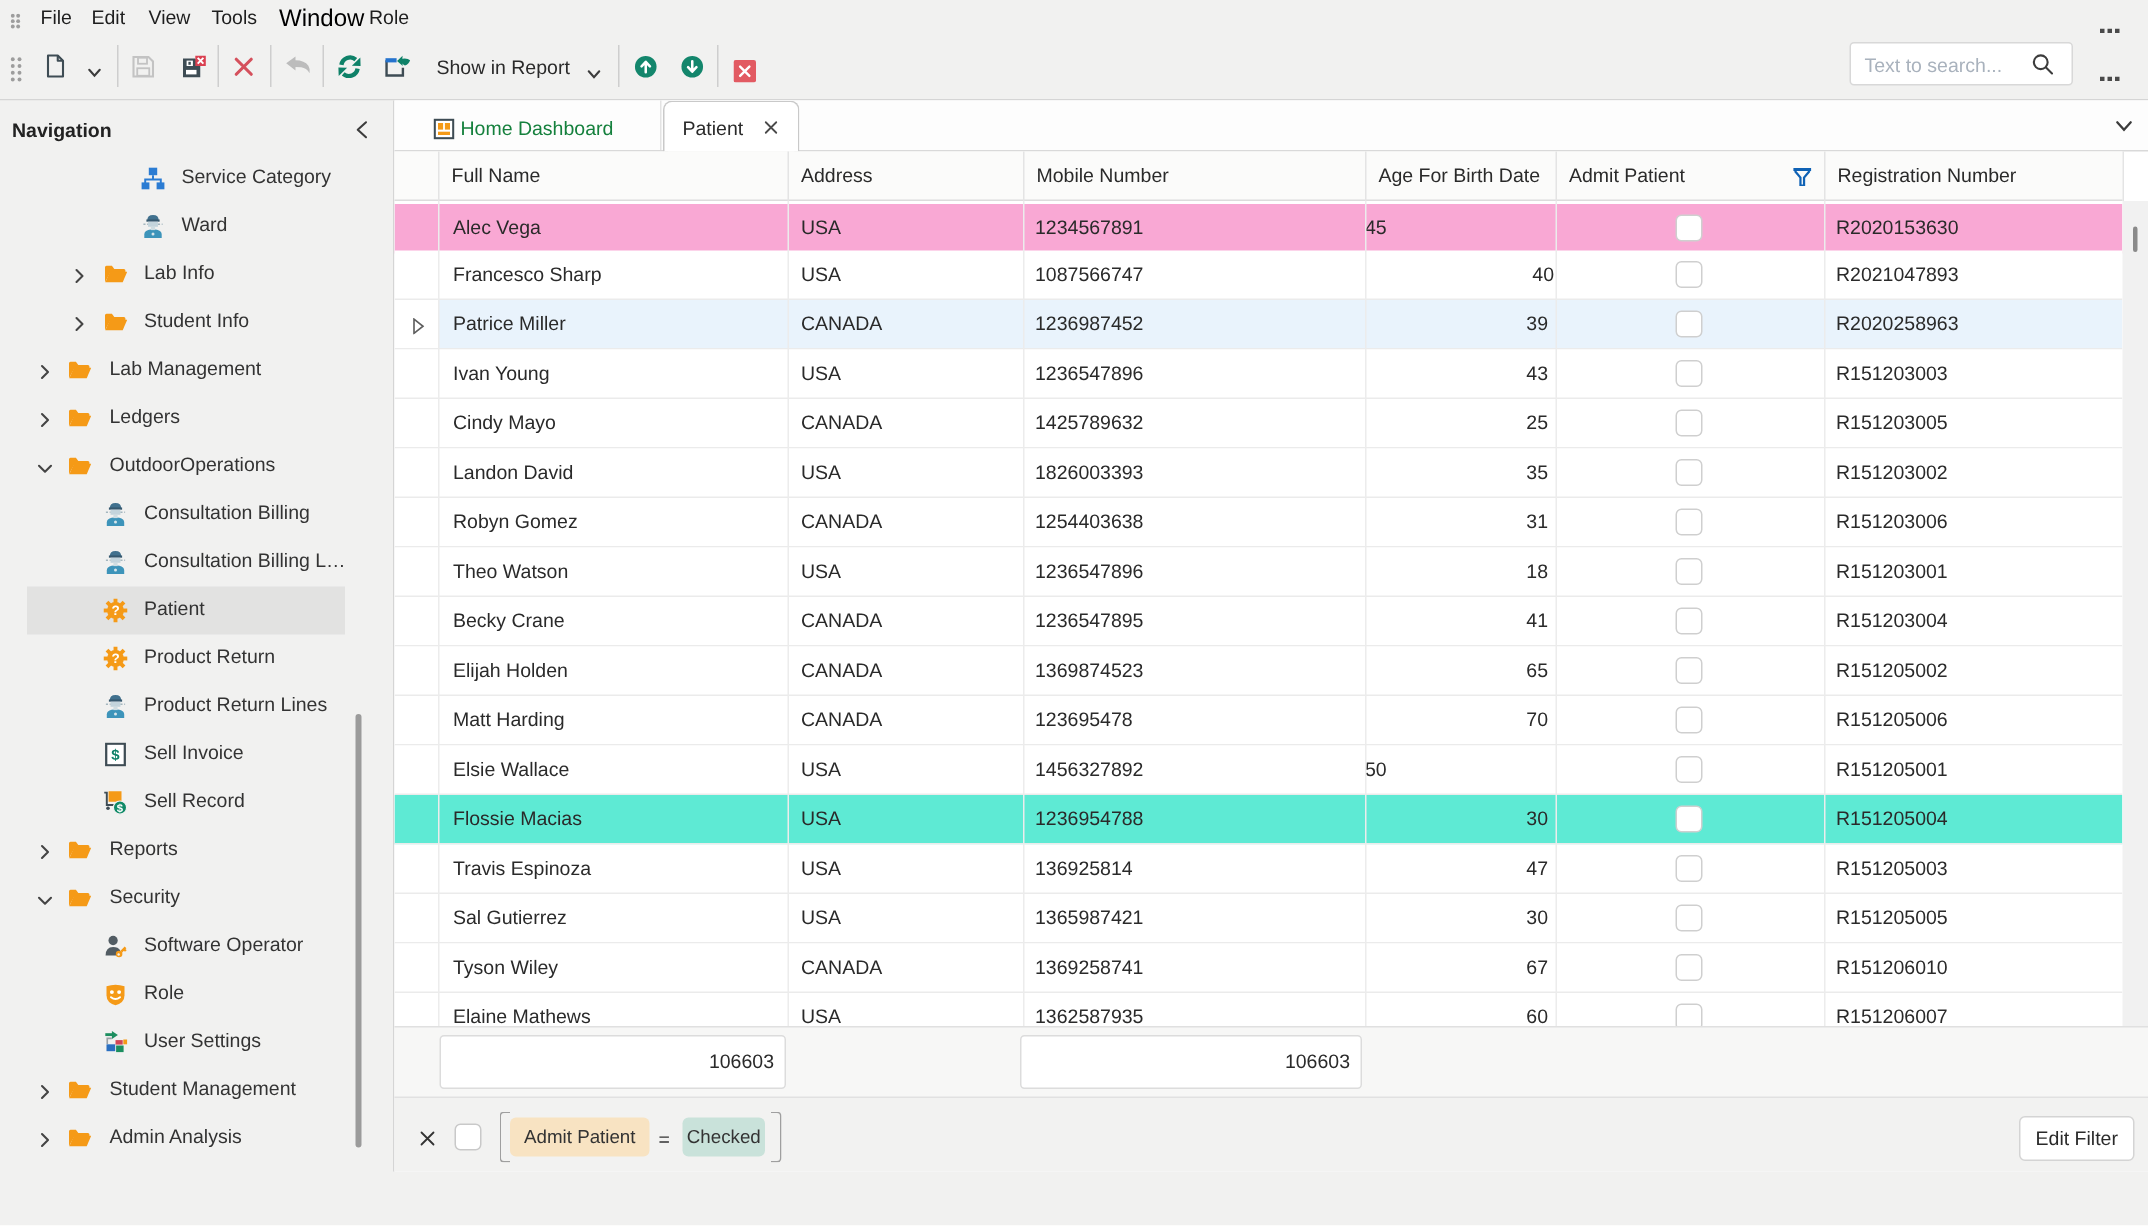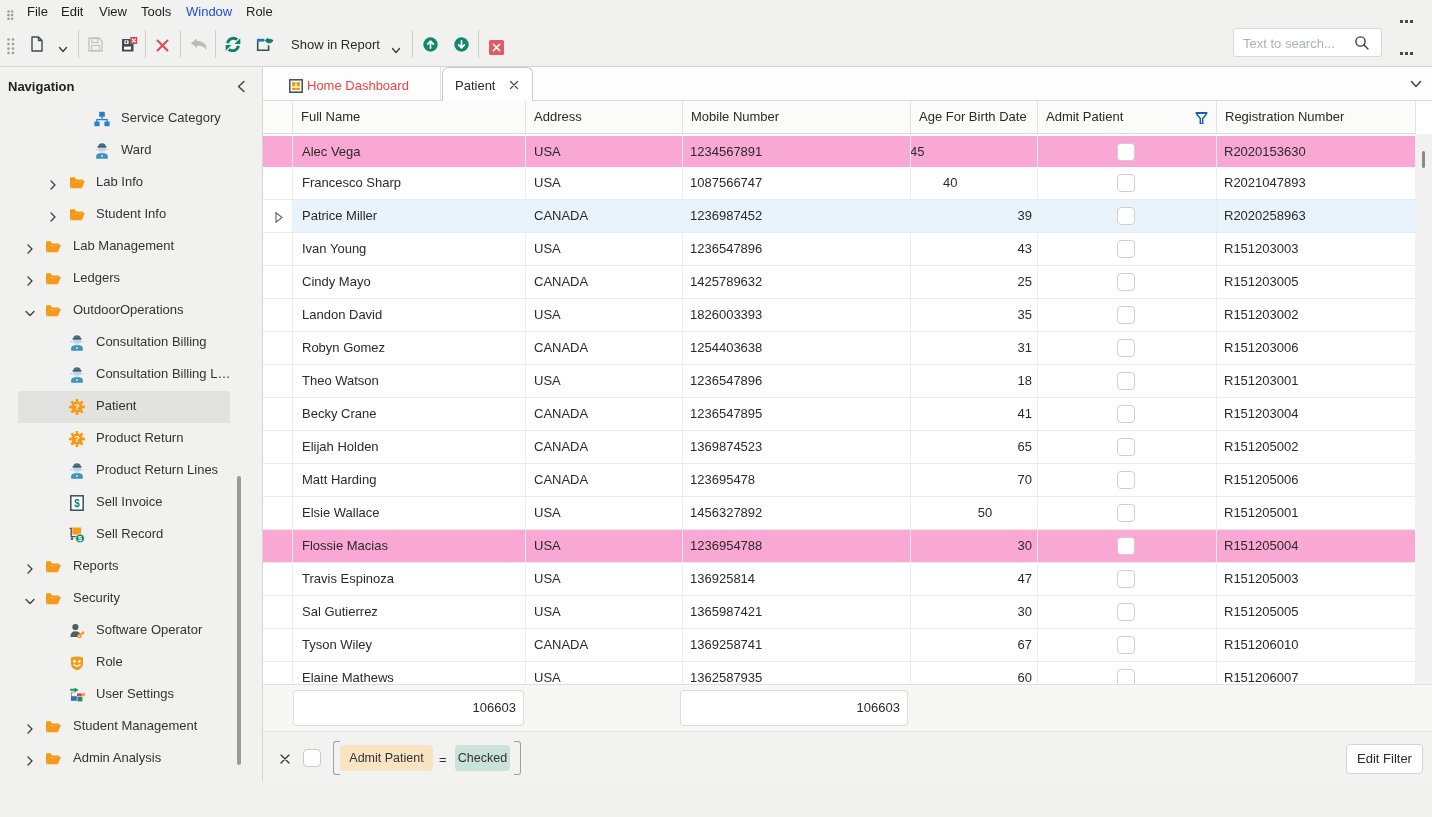--- a/index.html
+++ b/index.html
@@ -18,21 +18,21 @@
             <circle cx="5.1" cy="1.5" r="1.3" fill="#9d9d9d"></circle>
             <circle cx="1.5" cy="5.1" r="1.3" fill="#9d9d9d"></circle>
             <circle cx="5.1" cy="5.1" r="1.3" fill="#9d9d9d"></circle>
             <circle cx="1.5" cy="8.7" r="1.3" fill="#9d9d9d"></circle>
             <circle cx="5.1" cy="8.7" r="1.3" fill="#9d9d9d"></circle>
           </svg></div>
         <div style="position:absolute;left:27px;top:4px;font-size:13px;color:#1e1e1e">File</div>
         <div style="position:absolute;left:61px;top:4px;font-size:13px;color:#1e1e1e">Edit</div>
         <div style="position:absolute;left:99px;top:4px;font-size:13px;color:#1e1e1e">View</div>
         <div style="position:absolute;left:141px;top:4px;font-size:13px;color:#1e1e1e">Tools</div>
-        <div style="position:absolute;left:186px;top:4px;font-size:13px;color:#1d4ed8">Window</div>
+        <div style="position:absolute;left:186px;top:4px;font-size:16px;color:#000000">Window</div>
         <div style="position:absolute;left:246px;top:4px;font-size:13px;color:#1e1e1e">Role</div>
         <div style="position:absolute;left:1400px;top:10px"><svg width="14" height="4" viewBox="0 0 14 4" style="">
             <rect x="0" y="0" width="3" height="3" fill="#4a4a4a"></rect>
             <rect x="5" y="0" width="3" height="3" fill="#4a4a4a"></rect>
             <rect x="10" y="0" width="3" height="3" fill="#4a4a4a"></rect>
           </svg></div>
       </div>
   <div style="position:absolute;left:7px;top:38px"><svg width="8" height="17" viewBox="0 0 8 17" style="">
           <circle cx="1.5" cy="1.5" r="1.3" fill="#9d9d9d"></circle>
           <circle cx="6.0" cy="1.5" r="1.3" fill="#9d9d9d"></circle>
@@ -310,21 +310,21 @@
 <div style="position:absolute;left:263px;top:67px;width:1169px;height:714px;background:#fff">
 
   <div style="position:absolute;left:0;top:0;width:1169px;height:34px;background:#fdfdfd;border-bottom:1px solid #d9d9d9;box-sizing:content-box;height:33px"></div>
   <div style="position:absolute;left:0;top:0;width:178px;height:33px;border-right:1px solid #e3e3e3"></div>
   <div style="position:absolute;left:26px;top:12px"><svg width="14" height="14" viewBox="0 0 14 14" style="">
           <rect x="0.8" y="0.8" width="12.4" height="12.4" fill="#fff" stroke="#3e4c54" stroke-width="1.5"></rect>
           <rect x="3" y="3" width="3.4" height="4.4" fill="#f59a17"></rect>
           <rect x="7.6" y="3" width="3.4" height="4.4" fill="#f59a17"></rect>
           <rect x="3" y="8.8" width="8" height="2.2" fill="#f59a17"></rect>
         </svg></div>
-  <div style="position:absolute;left:44px;top:11px;font-size:13px;color:#ef4444">Home Dashboard</div>
+  <div style="position:absolute;left:44px;top:11px;font-size:13px;color:#15803d">Home Dashboard</div>
   <div style="position:absolute;left:179px;top:0px;width:91px;height:34px;background:#fff;border:1px solid #c9c9c9;border-bottom:none;border-radius:6px 6px 0 0"></div>
   <div style="position:absolute;left:192px;top:11px;font-size:13px;color:#2a2a2a">Patient</div>
   <svg style="position:absolute;left:246px;top:13px" width="10" height="10" viewBox="0 0 10 10">
         <path d="M1.5 1.5 L8.5 8.5 M8.5 1.5 L1.5 8.5" stroke="#4a4a4a" stroke-width="1.2" stroke-linecap="round"></path>
       </svg>
   <svg style="position:absolute;left:1147px;top:13px" width="12" height="9" viewBox="0 0 12 9">
         <path d="M1.5 1.5 L6 6.5 L10.5 1.5" stroke="#3c3c3c" stroke-width="1.5" fill="none" stroke-linecap="round"></path>
       </svg>
 
   <div style="position:absolute;left:0;top:34px;width:1152px;height:33px;background:#fbfbfa;border-bottom:1px solid #dcdcdc">
@@ -355,21 +355,21 @@
             <div class="gc" style="left:271px">USA</div>
             <div class="gc" style="left:427px">1234567891</div>
             <div class="gc" style="left:647px;width:122px;">45</div>
             <div class="cbx" style="left:854px;top:7px"></div>
             <div class="gc" style="left:961px">R2020153630</div>
           </div>
 <div class="grow" style="top:167px;height:33px;background:#fff">
             <div class="gc" style="left:39px">Francesco Sharp</div>
             <div class="gc" style="left:271px">USA</div>
             <div class="gc" style="left:427px">1087566747</div>
-            <div class="gc" style="left:680px;width:122px;text-align:left">40</div>
+            <div class="gc" style="left:651px;width:122px;text-align:right">40</div>
             <div class="cbx" style="left:854px;top:7px"></div>
             <div class="gc" style="left:961px">R2021047893</div>
           </div>
 <div class="grow" style="top:200px;height:33px;background:#fff">
             <div style="position:absolute;left:29px;top:0;width:1123px;height:32px;background:#e9f3fc"></div>
             <div class="gc" style="left:39px">Patrice Miller</div>
             <div class="gc" style="left:271px">CANADA</div>
             <div class="gc" style="left:427px">1236987452</div>
             <div class="gc" style="left:647px;width:122px;text-align:right">39</div>
             <div class="cbx" style="left:854px;top:7px"></div>
@@ -439,25 +439,25 @@
             <div class="gc" style="left:271px">CANADA</div>
             <div class="gc" style="left:427px">123695478</div>
             <div class="gc" style="left:647px;width:122px;text-align:right">70</div>
             <div class="cbx" style="left:854px;top:7px"></div>
             <div class="gc" style="left:961px">R151205006</div>
           </div>
 <div class="grow" style="top:497px;height:33px;background:#fff">
             <div class="gc" style="left:39px">Elsie Wallace</div>
             <div class="gc" style="left:271px">USA</div>
             <div class="gc" style="left:427px">1456327892</div>
-            <div class="gc" style="left:661px;width:122px;text-align:center">50</div>
+            <div class="gc" style="left:647px;width:122px;text-align:left">50</div>
             <div class="cbx" style="left:854px;top:7px"></div>
             <div class="gc" style="left:961px">R151205001</div>
           </div>
-<div class="grow" style="top:530px;height:33px;background:#f9a8d4">
+<div class="grow" style="top:530px;height:33px;background:#5eead4">
             <div class="gc" style="left:39px">Flossie Macias</div>
             <div class="gc" style="left:271px">USA</div>
             <div class="gc" style="left:427px">1236954788</div>
             <div class="gc" style="left:647px;width:122px;text-align:right">30</div>
             <div class="cbx" style="left:854px;top:7px"></div>
             <div class="gc" style="left:961px">R151205004</div>
           </div>
 <div class="grow" style="top:563px;height:33px;background:#fff">
             <div class="gc" style="left:39px">Travis Espinoza</div>
             <div class="gc" style="left:271px">USA</div>

